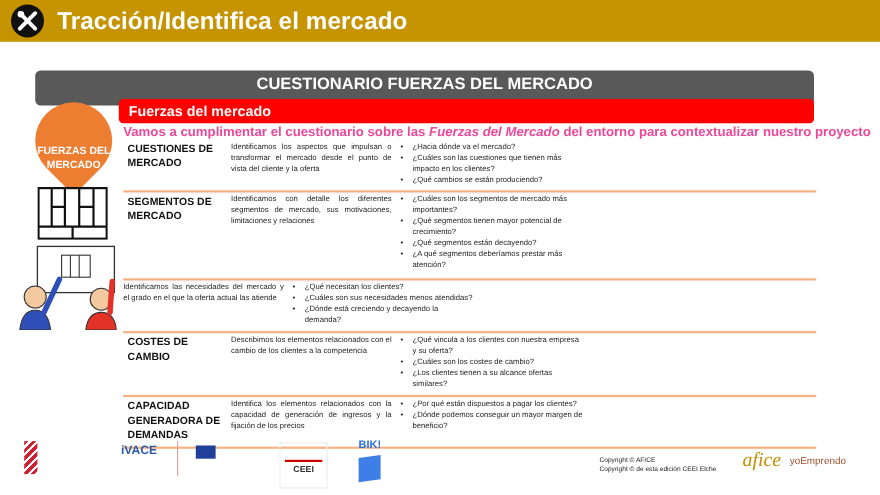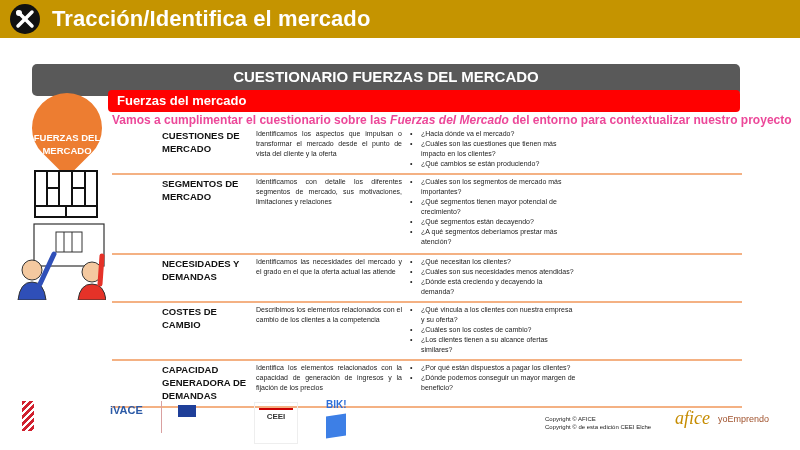--- a/index.html
+++ b/index.html
@@ -17,37 +17,37 @@
     .pin-text { position: absolute; left: 32px; top: 115px; width: 70px; text-align: center; color: #fff; font-weight: bold; font-size: 9.5px; line-height: 13px; margin-top: 16px; }
 
     .canvas-icon { position: absolute; left: 34px; top: 170px; width: 64px; height: 48px; }
     .people-icon { position: absolute; left: 14px; top: 222px; width: 92px; height: 78px; }
 
     .intro { position: absolute; left: 112px; top: 113px; font-size: 12px; color: #ec4899; font-weight: bold; }
     .intro i { font-style: italic; }
 
     .qtable { position: absolute; left: 112px; top: 127px; width: 630px; }
     .qrow { display: flex; border-bottom: 2px solid #f4b183; padding: 2px 0 4px 0; }
-    .qrow .c1 { width: 98px; font-weight: bold; font-size: 9.5px; line-height: 13px; color: #111; padding-left: 4px; margin-left: 46px; }
+    .qrow .c1 { width: 98px; font-weight: bold; font-size: 9.5px; line-height: 13px; color: #111; padding-left: 4px; }
     .qrow .c2 { width: 150px; font-size: 7px; line-height: 10px; color: #222; text-align: justify; padding-right: 4px; }
     .qrow .c3 { width: 170px; font-size: 7px; line-height: 10px; color: #222; padding-left: 4px; }
     .qrow .c3 ul { list-style: none; }
     .qrow .c3 li { position: relative; padding-left: 11px; }
     .qrow .c3 li::before { content: "•"; position: absolute; left: 0; top: 0; }
 
     .footer-logos { position: absolute; left: 0; top: 395px; width: 800px; height: 55px; }
     .gv { position: absolute; left: 22px; top: 6px; display: flex; align-items: center; }
     .gv-mark { width: 12px; height: 30px; background: repeating-linear-gradient(135deg, #d0202e 0 3px, #fff 3px 5px); margin-right: 5px; }
     .gv-text { color: #d0202e; font-weight: bold; font-size: 10px; line-height: 11px; }
     .ivace { position: absolute; left: 110px; top: 9px; color: #2b5aa6; font-size: 11px; font-weight: bold; text-align: center; }
     .ivace small { display: block; font-size: 4px; color: #555; font-weight: normal; }
     .sep { position: absolute; left: 161px; top: 6px; width: 1px; height: 32px; background: #d9a0a0; }
     .eu { position: absolute; left: 178px; top: 10px; display: flex; }
     .eu-flag { width: 18px; height: 12px; background: #1f3f99; }
-    .ceei { position: absolute; left: 254px; top: 7px; width: 44px; height: 42px; border: 1px solid #eee; font-size: 8px; font-weight: bold; color: #333; text-align: center; padding-top: 3px; }
+    .ceei { position: absolute; left: 254px; top: 7px; width: 44px; height: 42px; border: 1px solid #eee; font-size: 8px; font-weight: bold; color: #333; text-align: center; padding-top: 13px; }
     .ceei-bar { height: 2px; background: #c00; margin: 2px 4px; }
     .bik { position: absolute; left: 326px; top: 4px; color: #2d6fd9; font-weight: bold; font-size: 10px; }
     .bik-box { position: absolute; left: 326px; top: 20px; width: 20px; height: 22px; background: #3d7fe6; transform: skewY(-8deg); }
 
     .copyright { position: absolute; left: 545px; top: 415px; font-size: 6px; color: #222; line-height: 8px; }
     .afice { position: absolute; left: 675px; top: 408px; font-family: "Liberation Serif", serif; font-style: italic; font-size: 18px; color: #c68c00; text-align: center; }
     .yoemp { position: absolute; left: 718px; top: 414px; font-size: 9px; color: #a0522d; }
   </style>
 </head>
 <body>
@@ -117,21 +117,20 @@
     <div class="c3">
         <ul>
       <li>¿Cuáles son los segmentos de mercado más importantes?</li>
       <li>¿Qué segmentos tienen mayor potencial de crecimiento?</li>
       <li>¿Qué segmentos están decayendo?</li>
       <li>¿A qué segmentos deberíamos prestar más atención?</li>
     </ul>
       </div>
   </div>
   <div class="qrow">
-    <div class="c1">NECESIDADES Y DEMANDAS</div>
     <div class="c2">Identificamos las necesidades del mercado y el grado en el que la oferta actual las atiende</div>
     <div class="c3">
         <ul>
       <li>¿Qué necesitan los clientes?</li>
       <li>¿Cuáles son sus necesidades menos atendidas?</li>
       <li>¿Dónde está creciendo y decayendo la demanda?</li>
     </ul>
       </div>
   </div>
   <div class="qrow">

